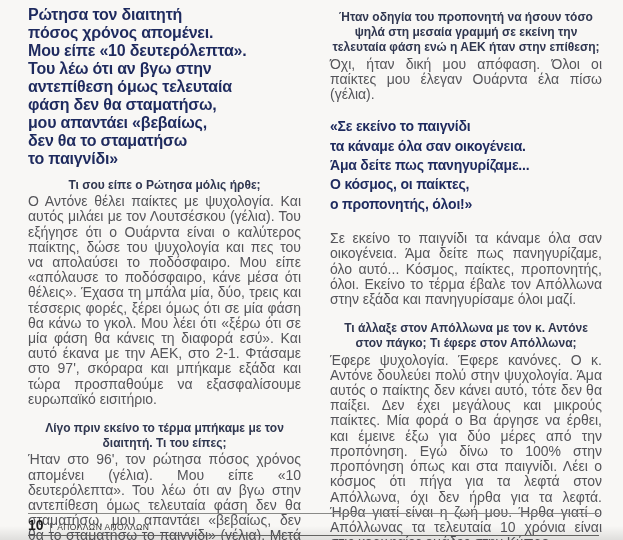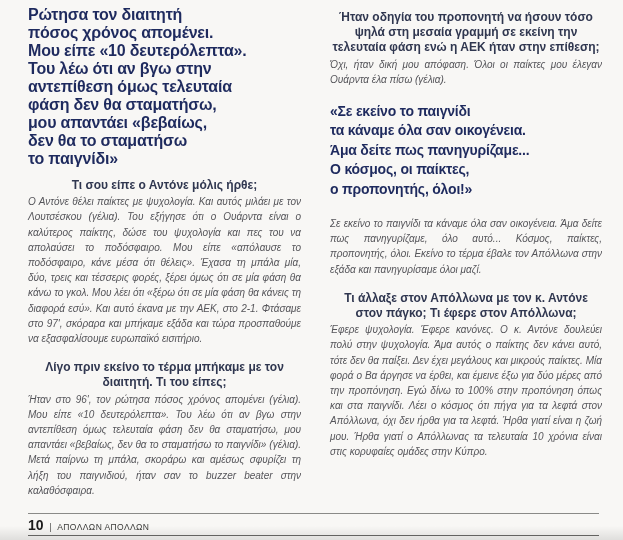--- a/index.html
+++ b/index.html
@@ -42,25 +42,24 @@
   .question{
     color:var(--question);
     font-weight:700;
     font-size:12px;
     line-height:15.2px;
     margin-bottom:1px;
     text-align:center;
   }
   .answer{
     color:var(--body);
-    font-size:10px;
+    font-size:14px;
     line-height:15.2px;
     text-align:justify;
     margin-bottom:14px;
-    font-style:italic;
   }
   .answer:last-child{margin-bottom:0;}
   .footer{
     position:absolute;
     left:28px;right:24px;top:513px;
   }
   .footer-rule{height:0;border-top:1px solid #6a6a68;}
   .footer-rule.top{border-top:1px solid #8a8a88;}
   .footer-text{
     padding:3px 0 2px 0;
@@ -78,21 +77,21 @@
 <div class="col col-left">
   <div class="pull-quote lead">Ρώτησα τον διαιτητή
 πόσος χρόνος απομένει.
 Μου είπε «10 δευτερόλεπτα».
 Του λέω ότι αν βγω στην
 αντεπίθεση όμως τελευταία
 φάση δεν θα σταματήσω,
 μου απαντάει «βεβαίως,
 δεν θα το σταματήσω
 το παιγνίδι»</div>
-  <div class="question">Τι σου είπε ο Αντόνε μόλις ήρθε;</div>
+  <div class="question">Τι σου είπε ο Ρώτησα μόλις ήρθε;</div>
   <div class="answer">Ο Αντόνε θέλει παίκτες με ψυχολογία. Και αυτός μιλάει με τον Λουτσέσκου (γέλια). Του εξήγησε ότι ο Ουάρντα είναι ο καλύτερος παίκτης, δώσε του ψυχολογία και πες του να απολαύσει το ποδόσφαιρο. Μου είπε «απόλαυσε το ποδόσφαιρο, κάνε μέσα ότι θέλεις». Έχασα τη μπάλα μία, δύο, τρεις και τέσσερις φορές, ξέρει όμως ότι σε μία φάση θα κάνω το γκολ. Μου λέει ότι «ξέρω ότι σε μία φάση θα κάνεις τη διαφορά εσύ». Και αυτό έκανα με την ΑΕΚ, στο 2-1. Φτάσαμε στο 97', σκόραρα και μπήκαμε εξάδα και τώρα προσπαθούμε να εξασφαλίσουμε ευρωπαϊκό εισιτήριο.</div>
   <div class="question">Λίγο πριν εκείνο το τέρμα μπήκαμε με τον διαιτητή. Τι του είπες;</div>
   <div class="answer">Ήταν στο 96', τον ρώτησα πόσος χρόνος απομένει (γέλια). Μου είπε «10 δευτερόλεπτα». Του λέω ότι αν βγω στην αντεπίθεση όμως τελευταία φάση δεν θα σταματήσω, μου απαντάει «βεβαίως, δεν θα το σταματήσω το παιγνίδι» (γέλια). Μετά παίρνω τη μπάλα, σκοράρω και αμέσως σφυρίζει τη λήξη του παιγνιδιού, ήταν σαν το buzzer beater στην καλαθόσφαιρα.</div>
 </div>
 
 <div class="col col-right">
   <div class="question">Ήταν οδηγία του προπονητή να ήσουν τόσο ψηλά στη μεσαία γραμμή σε εκείνη την τελευταία φάση ενώ η ΑΕΚ ήταν στην επίθεση;</div>
   <div class="answer">Όχι, ήταν δική μου απόφαση. Όλοι οι παίκτες μου έλεγαν Ουάρντα έλα πίσω (γέλια).</div>
   <div class="pull-quote mid">«Σε εκείνο το παιγνίδι
 τα κάναμε όλα σαν οικογένεια.

